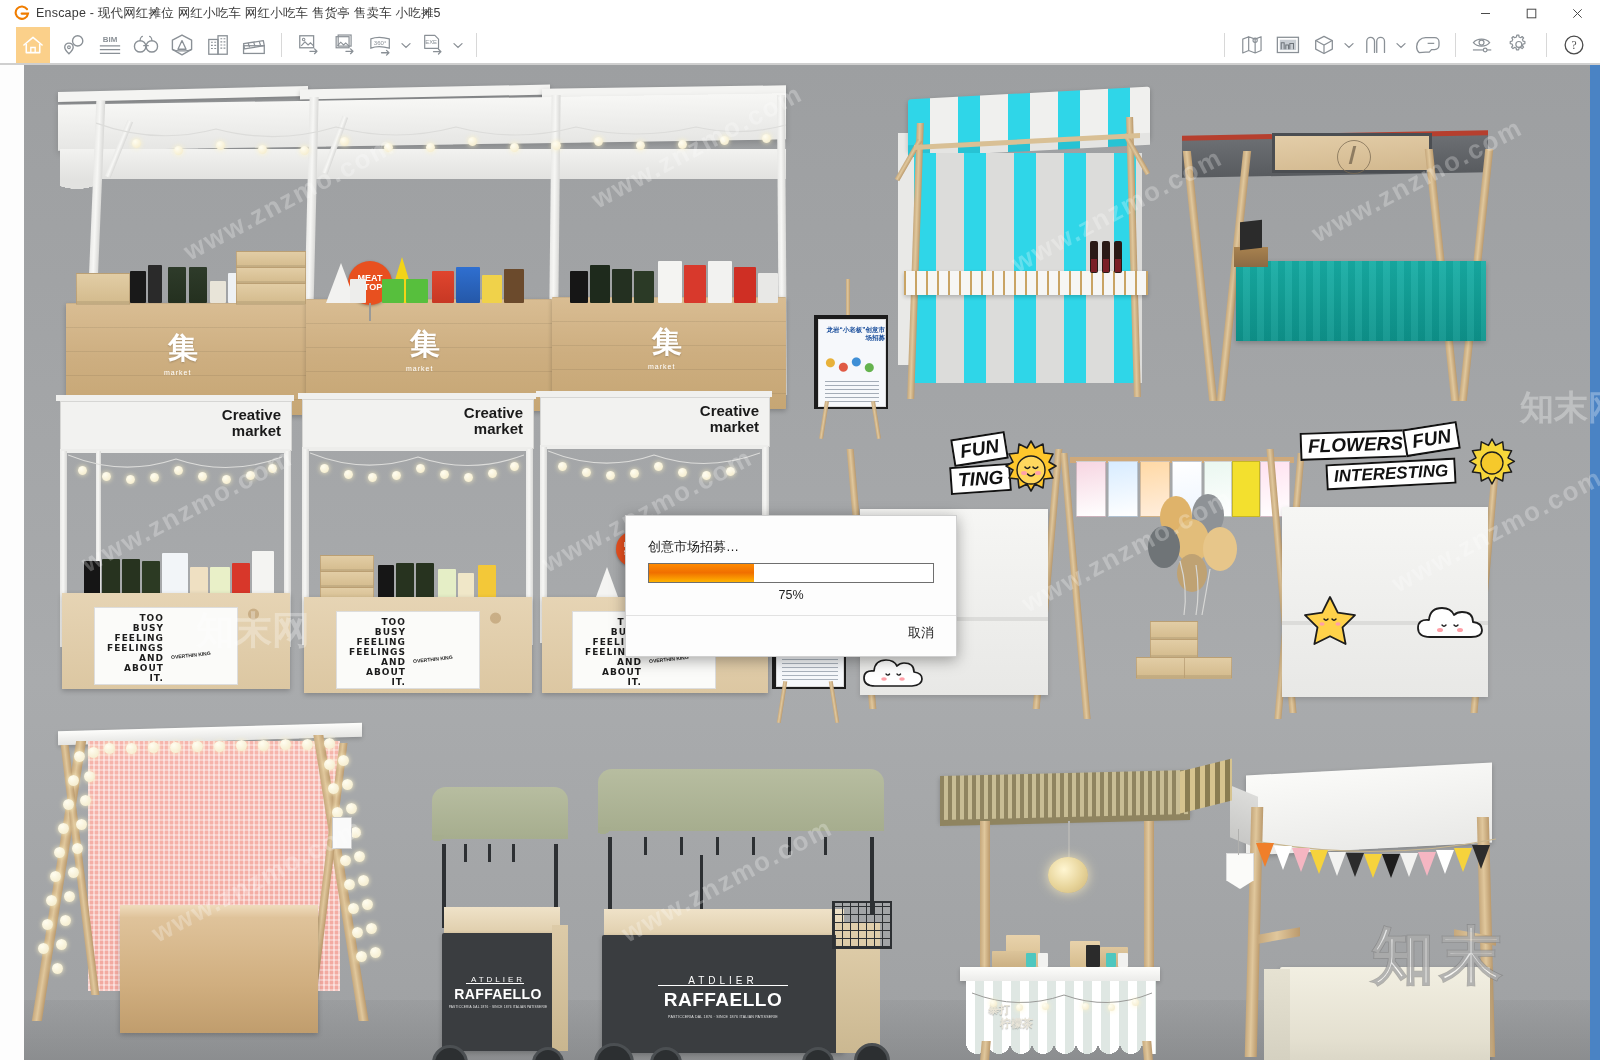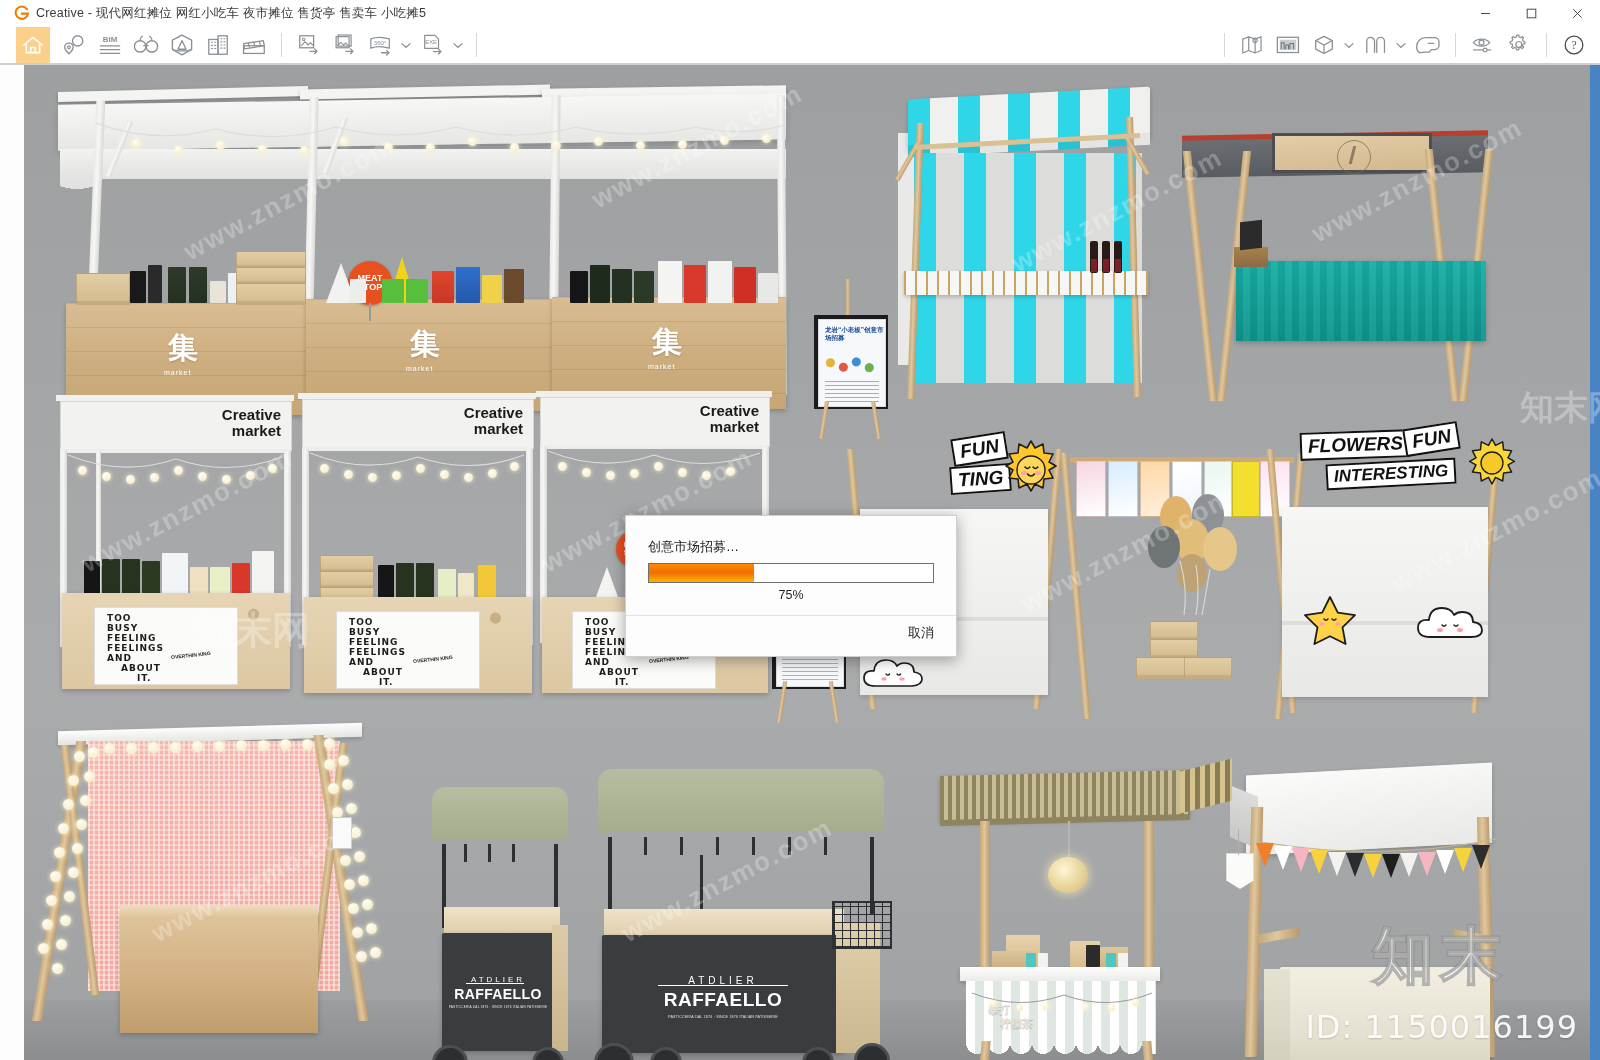--- a/index.html
+++ b/index.html
@@ -52,21 +52,21 @@
       radial-gradient(circle at 40% 84%, rgba(185,150,100,.45) 0 6px, rgba(0,0,0,0) 7px),
       linear-gradient(180deg,#e6d4b4,#dcc7a2);}
 
   .bulbstring{position:absolute;}
   .bulb{position:absolute;width:9px;height:9px;border-radius:50%;
         background:radial-gradient(circle at 35% 30%,#fffdf0,#f3e9c6);box-shadow:0 0 5px rgba(255,245,200,.9);}
 
   .signboard{position:absolute;background:#f2f2f0;border:1px solid #d6d6d4;}
   .signtext{position:absolute;font-weight:bold;color:#1a1a1a;text-align:right;line-height:1.05;}
 
-  .poster{position:absolute;background:#fbfbf9;border:1px solid #ddd;}
+  .poster{position:absolute;background:#fbfbf9;border:1px solid #ddd;text-align:right;}
   .handwrite{position:absolute;font-family:"DejaVu Sans",sans-serif;font-weight:bold;color:#1c1c1c;line-height:1.12;letter-spacing:1px;}
 
   .meatstop{position:absolute;width:44px;height:44px;border-radius:50%;background:#e8501f;
     color:#fff;font-size:9px;font-weight:bold;display:flex;flex-direction:column;align-items:center;justify-content:center;line-height:1.05;
     box-shadow:0 1px 3px rgba(0,0,0,.3);}
 
   .jichar{position:absolute;color:#fff;font-size:30px;font-weight:bold;line-height:1;text-shadow:0 1px 2px rgba(0,0,0,.2);}
   .jisub{position:absolute;color:#fff;font-size:7px;letter-spacing:1px;}
 
   .box{position:absolute;border-radius:1px;}
@@ -122,21 +122,21 @@
 <body>
 
 <div id="app">
 
   <div class="titlebar">
     <span class="tb-logo">
       <svg width="16" height="16" viewBox="0 0 16 16">
         <path d="M13 4.2A6.2 6.2 0 1 0 14 8.6H7.6" fill="none" stroke="#f07d00" stroke-width="2.1" stroke-linecap="round"></path>
       </svg>
     </span>
-    <span class="tb-title">Creative - 现代网红摊位 网红小吃车 夜市摊位 售货亭 售卖车 小吃摊5</span>
+    <span class="tb-title">Enscape - 现代网红摊位 网红小吃车 网红小吃车 售货亭 售卖车 小吃摊5</span>
     <div class="winbtns">
       <div class="winbtn">
         <svg width="11" height="11" viewBox="0 0 11 11">
             <path d="M1 5.5h9" stroke="#4a4a4a" stroke-width="1"></path>
           </svg>
       </div>
       <div class="winbtn">
         <svg width="11" height="11" viewBox="0 0 11 11">
             <rect x="1.2" y="1.2" width="8.6" height="8.6" fill="none" stroke="#4a4a4a" stroke-width="1"></rect>
           </svg>
@@ -980,21 +980,20 @@
     <div class="wm wm-znzmo" style="left:70px;top:430px;">www.znzmo.com</div>
     <div class="wm wm-znzmo" style="left:530px;top:430px;">www.znzmo.com</div>
     <div class="wm wm-znzmo" style="left:1010px;top:470px;">www.znzmo.com</div>
     <div class="wm wm-znzmo" style="left:1380px;top:450px;">www.znzmo.com</div>
     <div class="wm wm-znzmo" style="left:140px;top:800px;">www.znzmo.com</div>
     <div class="wm wm-znzmo" style="left:610px;top:800px;">www.znzmo.com</div>
     <div class="wm" style="left:196px;top:540px;font-size:38px;color:rgba(255,255,255,.30);">知末网</div>
     <div class="wm" style="left:1520px;top:320px;font-size:34px;color:rgba(255,255,255,.30);">知末网</div>
 
     <div class="wm-zhimo">知末</div>
-    <div class="wm-id">ID: 1150016199</div>
 
     <div class="modal">
       <div class="modal-title">创意市场招募…</div>
       <div class="pbar">
         <div class="pfill" id="pfill" style="width: 37%;"></div>
       </div>
       <div class="ppct">75%</div>
       <div class="modal-sep"></div>
       <div class="modal-cancel">取消</div>
     </div>

